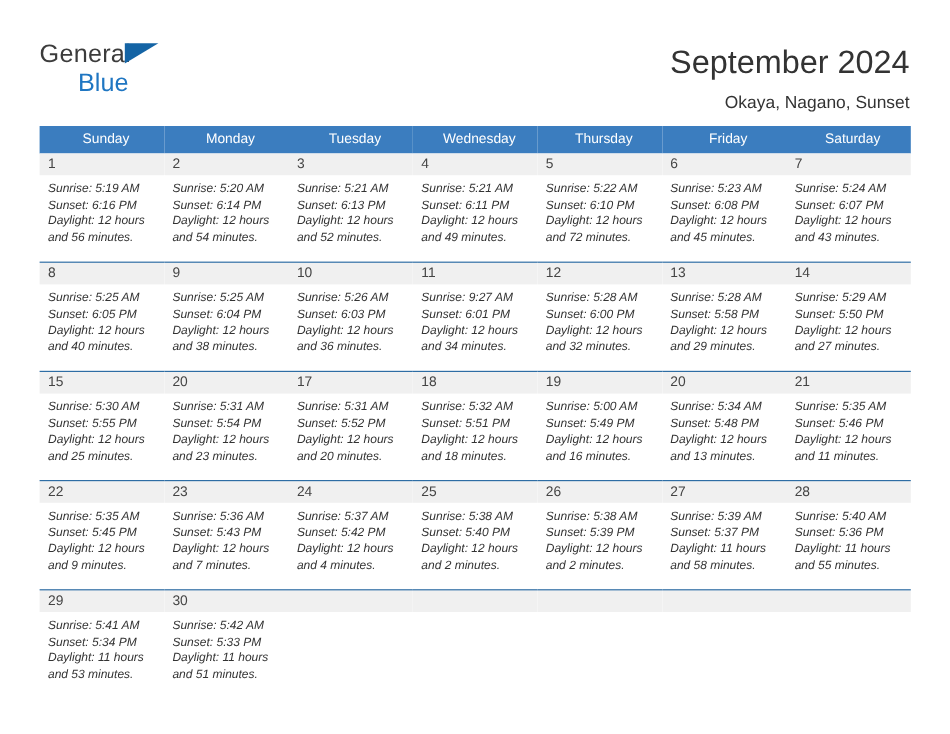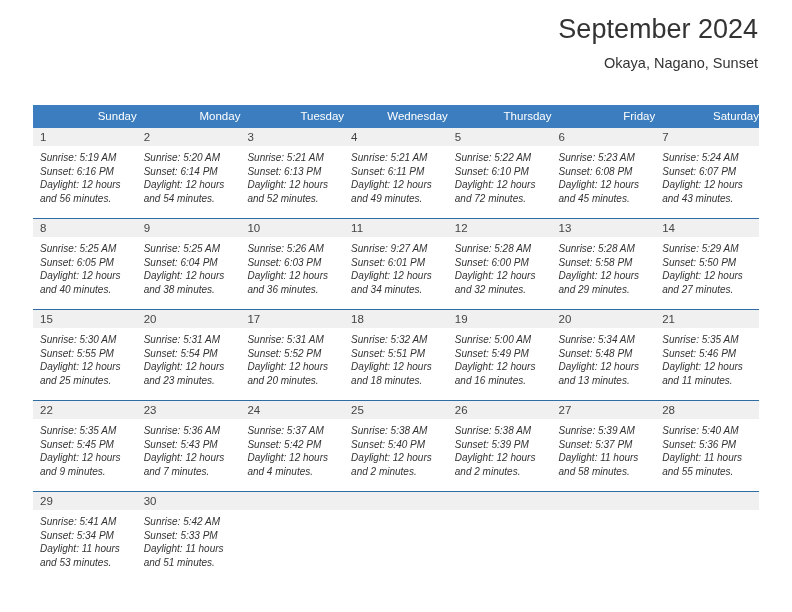--- a/index.html
+++ b/index.html
@@ -47,21 +47,21 @@
   .logo-row2 {
     font-size: 21px;
     color: #1f76c2;
     margin-top: 2px;
     margin-left: 32px;
     height: 22px;
   }
 
   .title-block {
     position: absolute;
-    right: 34px; top: 12px;
+    right: 34px; top: 35px;
     text-align: right;
   }
   .cal-title {
     font-size: 27px;
     color: #333333;
     line-height: 34px;
     white-space: nowrap;
   }
   .cal-subtitle {
     font-size: 14.5px;
@@ -77,21 +77,21 @@
     left: 33px; top: 105px;
     width: 726px;
     border-collapse: collapse;
     table-layout: fixed;
   }
   .calendar th {
     background: #3b7dbf;
     color: #ffffff;
     font-size: 11.5px;
     font-weight: normal;
-    text-align: right;
+    text-align: center;
     padding: 5px 0 6px 7px;
     height: 21px;
     border: none;
   }
   .calendar td {
     width: 103.7px;
     vertical-align: top;
     padding: 0;
     border: none;
   }
@@ -125,20 +125,27 @@
   }
   .dayinfo div { white-space: nowrap; }
 </style>
 </head>
 <body>
 
 <div id="page">
 
   <div class="topbar">
 
+    <div class="logo">
+      <div class="logo-row1">
+        <span class="logo-general">General</span>
+        <span class="logo-flag"></span>
+      </div>
+      <div class="logo-row2">Blue</div>
+    </div>
 
     <div class="title-block">
       <div class="cal-title">September 2024</div>
       <div class="cal-subtitle">Okaya, Nagano, Sunset</div>
     </div>
 
   </div>
 
   <table class="calendar">
     <thead>

